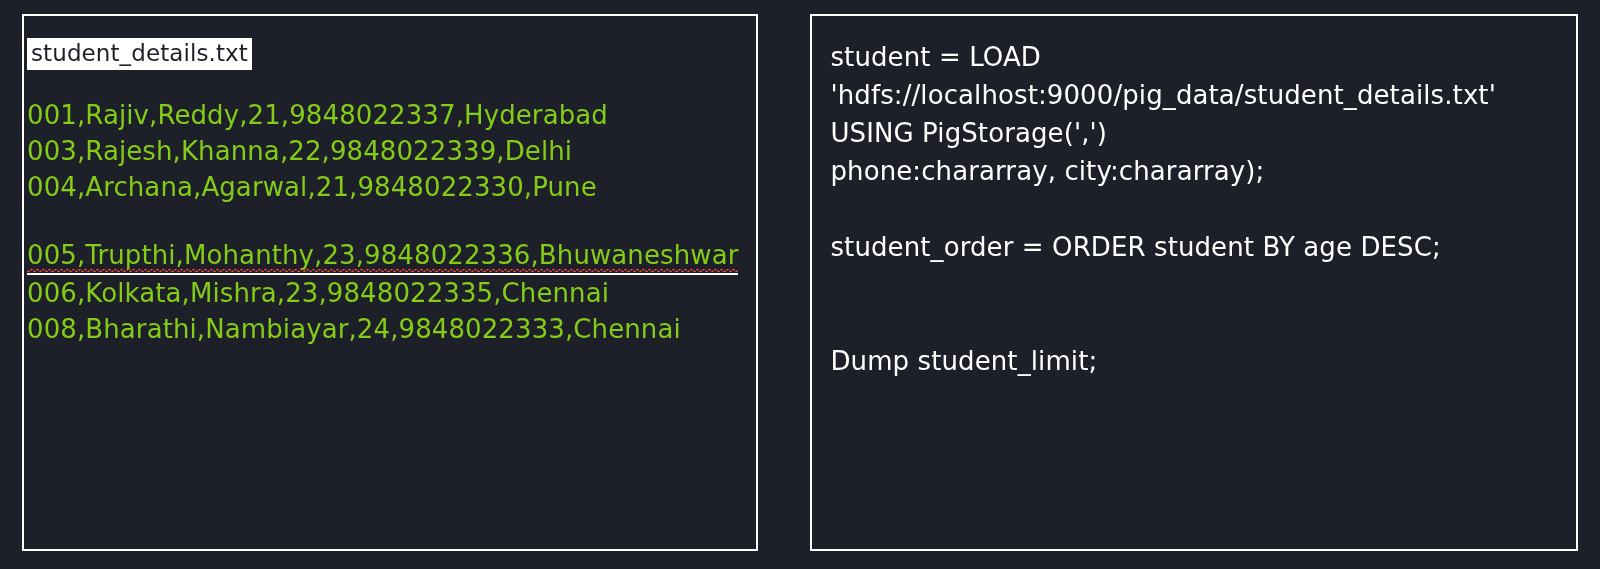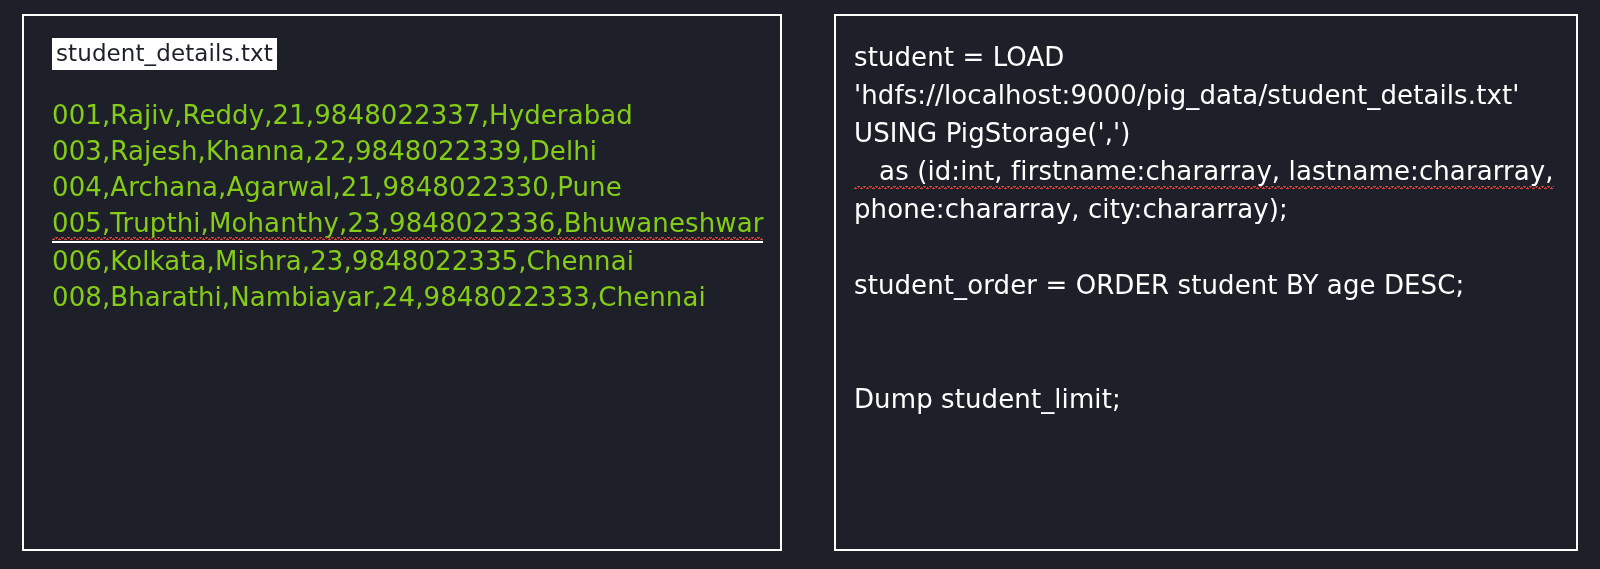--- a/index.html
+++ b/index.html
@@ -23,21 +23,21 @@
     gap: 52px;
     padding: 14px 22px 18px 22px;
   }
   .panel {
     border: 2px solid #ffffff;
     box-sizing: border-box;
     background: transparent;
   }
   .panel-left {
     width: 760px;
-    padding: 22px 18px 18px 28px;
+    padding: 22px 18px 18px 3px;
   }
   .panel-right {
     width: 852px;
     padding: 22px 18px 18px 18px;
   }
   .file-title {
     display: inline-block;
     background: #ffffff;
     color: #1d2029;
     font-size: 23px;
@@ -73,20 +73,21 @@
     background-image:
       radial-gradient(circle at 1.5px 2.5px, #e0433a 1.2px, transparent 1.4px),
       radial-gradient(circle at 4.5px 0.5px, #e0433a 1.2px, transparent 1.4px);
     background-size: 6px 4px;
     background-repeat: repeat-x;
     opacity: 0.95;
   }
   .underline-row {
     border-bottom: 2px solid #ffffff;
     display: inline-block;
+    margin-top: 32px;
   }
   .code-block {
     margin: 0;
   }
   .code-line {
     font-size: 26px;
     line-height: 38px;
     white-space: pre;
     letter-spacing: 0.1px;
   }
@@ -122,21 +123,20 @@
         <span>008,Bharathi,Nambiayar,24,9848022333,Chennai</span>
       </div>
     </div>
   </div>
 
   <div class="panel panel-right">
     <div class="code-block">
       <div class="code-line">student = LOAD</div>
       <div class="code-line">'hdfs://localhost:9000/pig_data/student_details.txt'</div>
       <div class="code-line">USING PigStorage(',')</div>
-      <div class="code-line sq">   as (id:int, firstname:chararray, lastname:chararray,</div>
       <div class="code-line">phone:chararray, city:chararray);</div>
       <div class="code-gap"></div>
       <div class="code-line">student_order = ORDER student BY age DESC;</div>
       <div class="code-gap"></div>
       <div class="code-gap"></div>
       <div class="code-line">Dump student_limit;</div>
     </div>
   </div>
 
 </div>

